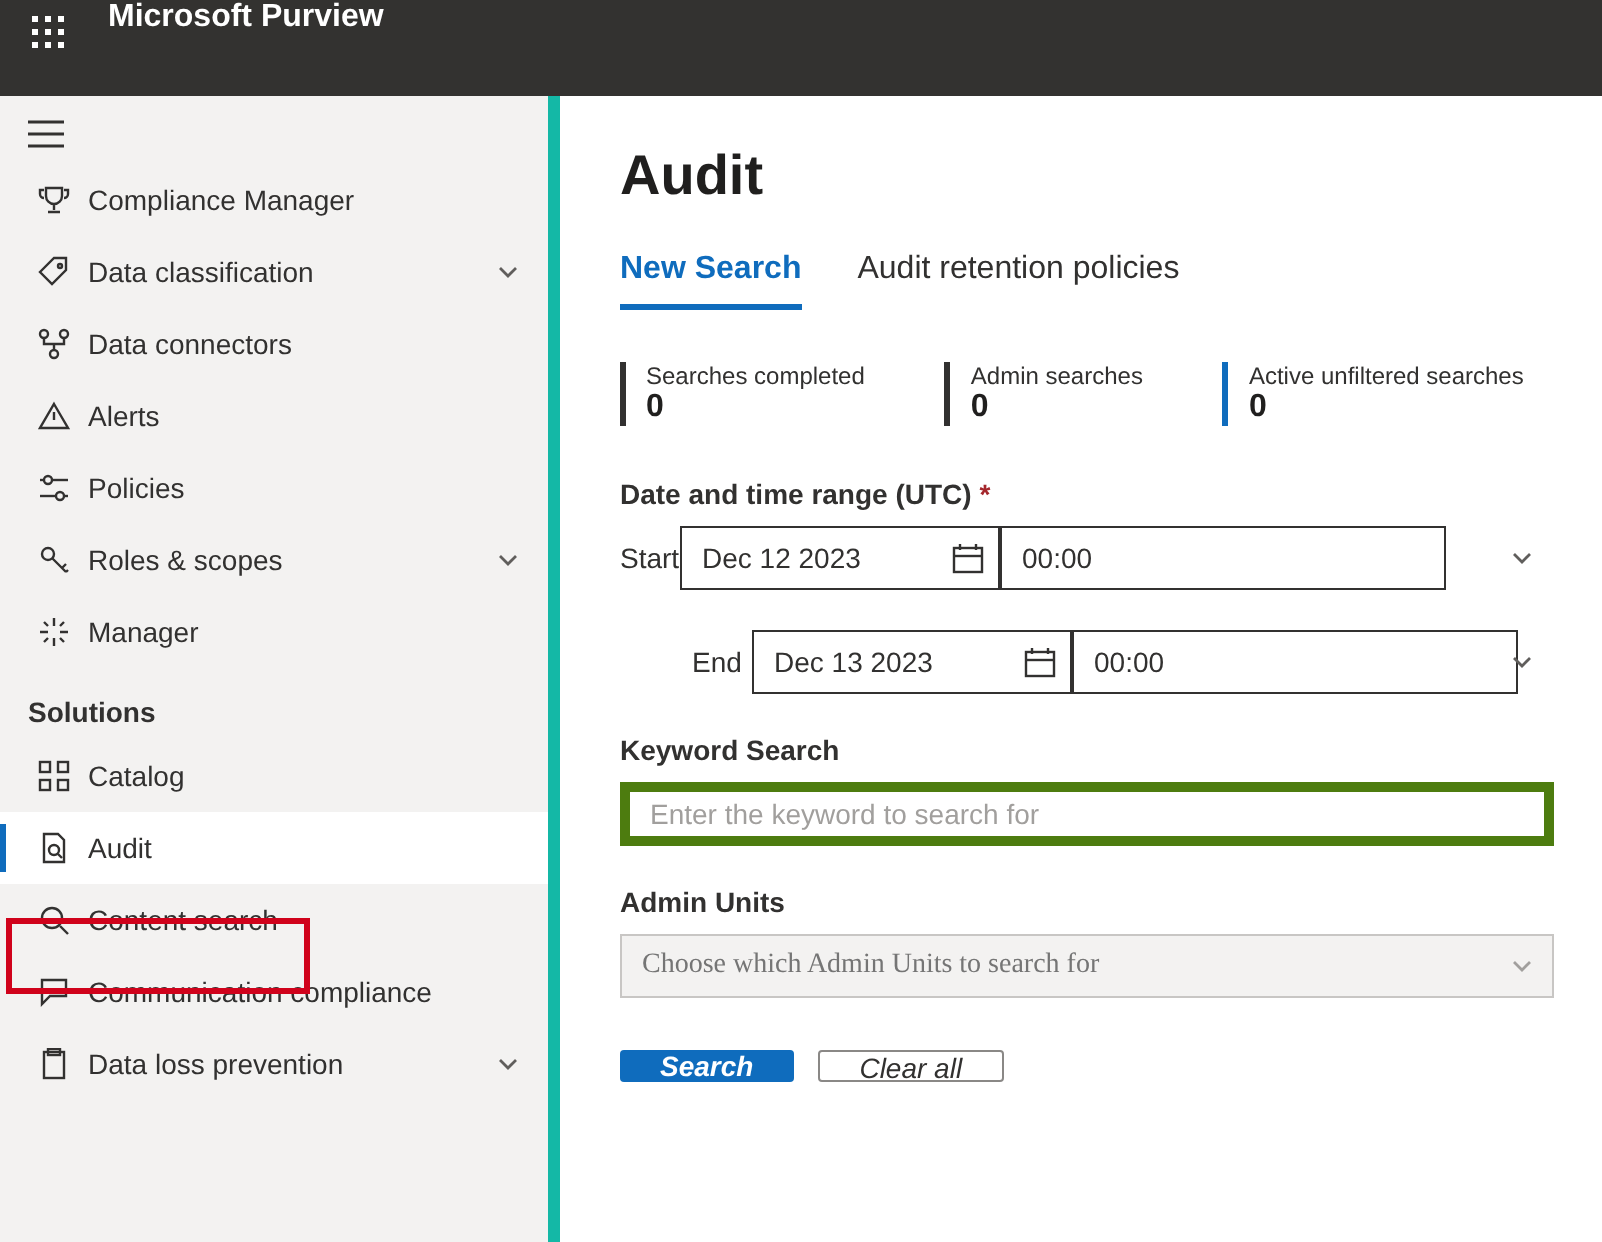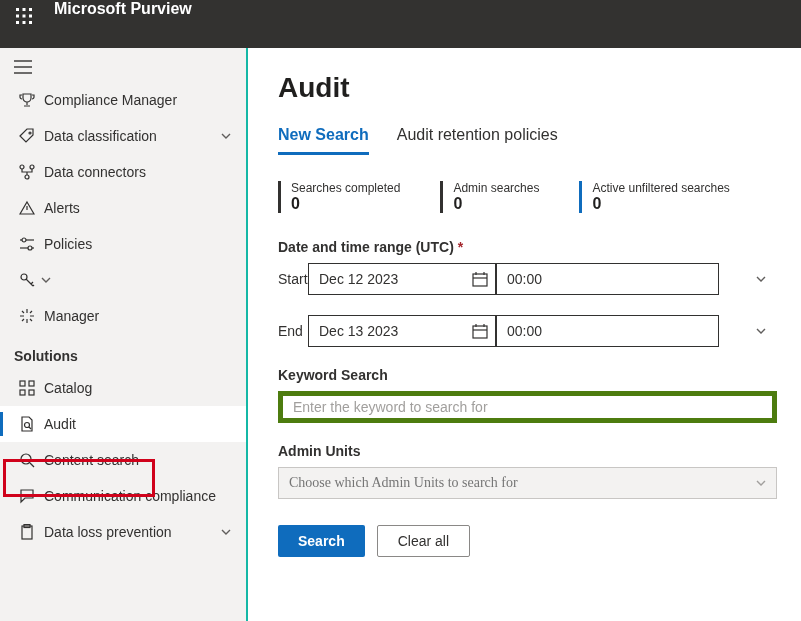--- a/index.html
+++ b/index.html
@@ -5,21 +5,21 @@
   * { box-sizing: border-box; margin: 0; padding: 0; font-family: "Segoe UI", -apple-system, sans-serif; }
   body { background: #fff; width: 801px; height: 621px; overflow: hidden; }
 
   
   .topbar { height: 48px; background: #333230; display: flex; align-items: flex-start; padding: 0 8px; color: #fff; }
   .waffle { width: 32px; height: 32px; display: flex; align-items: center; justify-content: center; cursor: pointer; }
   .app-title { margin-left: 14px; font-size: 16px; font-weight: 600; }
 
   
   .main { display: flex; height: calc(100% - 48px); }
-  .sidebar { width: 248px; background: #f3f2f1; border-right: 2px solid #14b8a6; padding-top: 4px; position: relative; }
+  .sidebar { width: 280px; background: #f3f2f1; border-right: 6px solid #14b8a6; padding-top: 4px; position: relative; }
   .content { flex: 1; padding: 24px 24px 0 30px; overflow: hidden; }
 
   
   .hamburger { padding: 8px 14px; cursor: pointer; color: #323130; }
   .nav-item { display: flex; align-items: center; padding: 10px 14px; font-size: 14px; color: #323130; cursor: pointer; position: relative; }
   .nav-item .icon-slot { width: 26px; display: flex; justify-content: center; color: #323130; }
   .nav-item .label { flex: 1; margin-left: 4px; }
   .nav-item .chev { color: #605e5c; }
   .nav-section { padding: 14px 14px 6px 14px; font-size: 14px; font-weight: 600; color: #323130; }
   .highlight-box { position: absolute; border: 3px solid #d0021b; pointer-events: none; }
@@ -35,32 +35,32 @@
   .stat { border-left: 3px solid #323130; padding-left: 10px; }
   .stat.blue { border-left-color: #0f6cbd; }
   .stat-label { font-size: 12px; color: #323130; }
   .stat-value { font-size: 16px; font-weight: 700; color: #201f1e; }
 
   .section-label { font-size: 14px; font-weight: 600; color: #323130; margin-bottom: 8px; }
   .section-label .req { color: #a4262c; }
   .form-row { display: flex; align-items: center; margin-bottom: 20px; }
   .form-row .side-label { width: 30px; font-size: 14px; color: #323130; }
   .date-field { position: relative; }
-  .date-field input { width: 188px; height: 32px; border: 1px solid #323130; padding: 0 34px 0 10px; font-size: 14px; color: #323130; background: #fff; }
+  .date-field input { width: 160px; height: 32px; border: 1px solid #323130; padding: 0 34px 0 10px; font-size: 14px; color: #323130; background: #fff; }
   .date-field .cal { position: absolute; right: 8px; top: 50%; transform: translateY(-50%); color: #323130; pointer-events: none; }
   .time-select { flex: 1; height: 32px; border: 1px solid #323130; padding: 0 30px 0 10px; font-size: 14px; color: #323130; background: #fff; appearance: none; position: relative; }
   .select-wrap { position: relative; flex: 1; }
   .select-wrap .chev { position: absolute; right: 10px; top: 50%; transform: translateY(-50%); pointer-events: none; color: #605e5c; }
 
   .text-input { width: 100%; height: 32px; border: 5px solid #4d7c0f; padding: 0 10px; font-size: 14px; color: #a21caf; margin-bottom: 20px; }
   .text-input::placeholder { color: #a19f9d; }
   .select-disabled { width: 100%; height: 32px; border: 1px solid #c8c6c4; background: #f3f2f1; padding: 0 30px 0 10px; font-size: 14px; color: #a19f9d; appearance: none; font-family: Liberation Serif, serif; }
 
   .buttons { display:flex; gap: 12px; margin-top: 26px; }
-  .btn { height: 32px; padding: 0 20px; font-size: 14px; border: none; cursor: pointer; border-radius: 2px; }
+  .btn { height: 16px; padding: 0 20px; font-size: 14px; border: none; cursor: pointer; border-radius: 2px; font-style: italic; }
   .btn.primary { background: #0f6cbd; color: #fff; font-weight: 600; }
   .btn.secondary { background: #fff; border: 1px solid #8a8886; color: #323130; }
 
   svg { display: block; }
 </style>
 </head>
 <body>
 
 <div class="topbar">
   <div class="waffle">
@@ -142,20 +142,21 @@
         </span>
       <span class="label">Policies</span>
     </div>
     <div class="nav-item">
       <span class="icon-slot">
           <svg width="16" height="16" viewBox="0 0 16 16" fill="none" stroke="#323130" stroke-width="1.2">
             <circle cx="5" cy="5" r="3"></circle>
             <path d="M7 7l7 7M12 12l2-2M14 14l1-1"></path>
           </svg>
         </span>
+      <span class="label">Roles &amp; scopes</span>
       <span class="chev">
           <svg width="12" height="12" viewBox="0 0 12 12" fill="none" stroke="#605e5c" stroke-width="1.4">
             <polyline points="2,4 6,8 10,4"></polyline>
           </svg>
         </span>
     </div>
     <div class="nav-item">
       <span class="icon-slot">
           <svg width="16" height="16" viewBox="0 0 16 16" fill="none" stroke="#323130" stroke-width="1.2">
             <path d="M8 1v4M8 11v4M1 8h4M11 8h4M3 3l2 2M11 11l2 2M13 3l-2 2M5 11l-2 2"></path>
@@ -266,21 +267,21 @@
       <div class="select-wrap">
         <input class="time-select" type="text" readonly="" value="00:00" style="">
         <span class="chev">
             <svg width="12" height="12" viewBox="0 0 12 12" fill="none" stroke="#605e5c" stroke-width="1.4">
               <polyline points="2,4 6,8 10,4"></polyline>
             </svg>
           </span>
       </div>
     </div>
 
-    <div class="form-row" style="margin-top:18px;">
+    <div class="form-row" style="margin-top:18px;margin-left:36px;">
       <div class="side-label">End</div>
       <div class="date-field">
         <input type="text" value="Dec 13 2023" style="">
         <span class="cal">
             <svg width="16" height="16" viewBox="0 0 16 16" fill="none" stroke="#323130" stroke-width="1.2">
               <rect x="1" y="3" width="14" height="12"></rect>
               <line x1="1" y1="7" x2="15" y2="7"></line>
               <line x1="4" y1="1" x2="4" y2="4"></line>
               <line x1="12" y1="1" x2="12" y2="4"></line>
             </svg>

